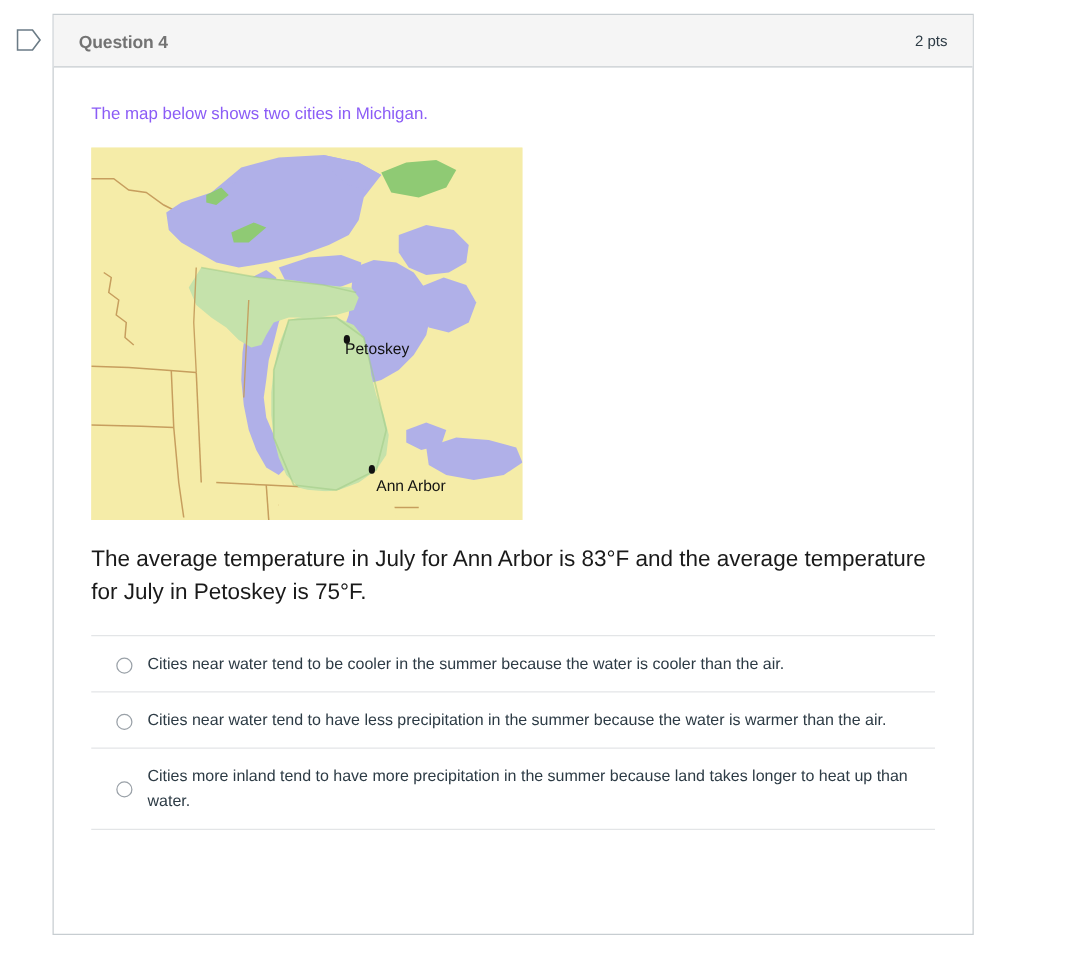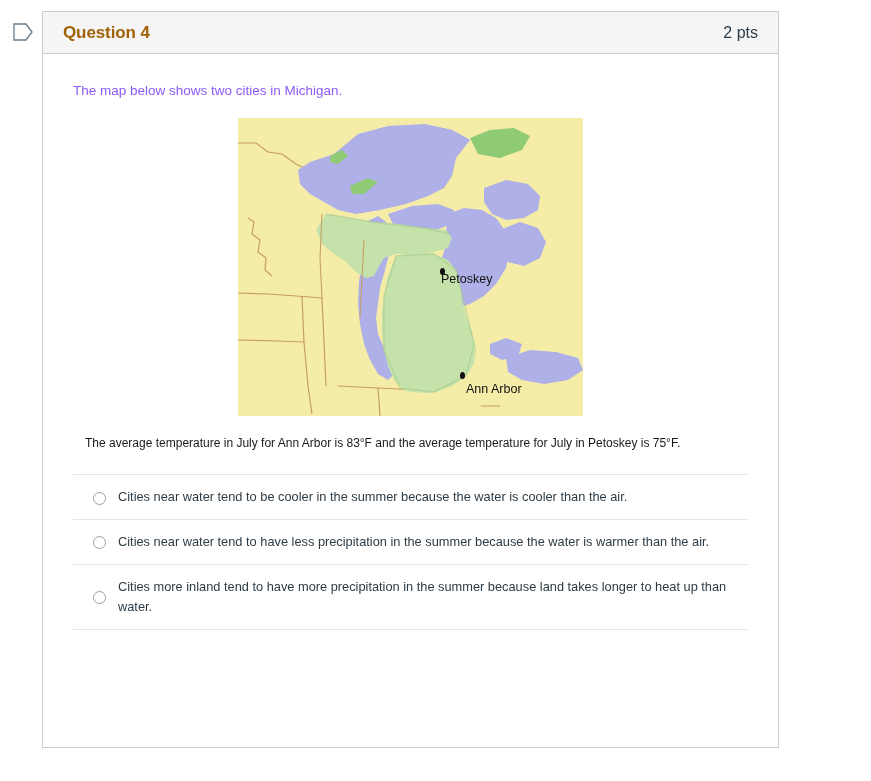--- a/index.html
+++ b/index.html
@@ -41,47 +41,47 @@
     height: 42px;
     background: #f5f5f5;
     border-bottom: 1px solid #c7cdd1;
     display: flex;
     align-items: center;
     justify-content: space-between;
     padding: 0 20px;
     box-sizing: border-box;
   }
   .question-title {
-    font-size: 17px;
+    font-size: 14px;
     font-weight: bold;
-    color: #a16207;
+    color: #737373;
     letter-spacing: -0.1px;
   }
   .question-points {
-    font-size: 16px;
+    font-size: 12px;
     color: #2d3b45;
   }
 
   .question-body {
     padding: 28px 30px 0 30px;
     box-sizing: border-box;
   }
 
   .prompt-line {
     font-size: 13.5px;
     color: #8b5cf6;
     line-height: 1.35;
     margin: 0 0 12px 0;
   }
 
   
   .map-wrap {
     margin: 18px 0 0 0;
     display: flex;
-    justify-content: center;
+    justify-content: flex-start;
   }
   .map-frame {
     position: relative;
     width: 345px;
     height: 298px;
     overflow: hidden;
     background: #f5eca8;
   }
   .map-frame svg { display: block; }
 
@@ -96,24 +96,24 @@
     position: absolute;
     font-size: 12.5px;
     color: #111111;
     white-space: nowrap;
     font-family: "Liberation Sans", sans-serif;
   }
 
   
   .para-block { margin-top: 19px; }
   .para {
-    font-size: 12px;
+    font-size: 18px;
     color: #1a1a1a;
     line-height: 1.42;
-    margin: 0 0 14px 12px;
+    margin: 0 0 14px 0;
     max-width: 690px;
   }
   .para:last-child { margin-bottom: 0; }
 
   
   .answers {
     margin-top: 22px;
     border-top: 1px solid #e3e5e7;
   }
   .answer-row {

